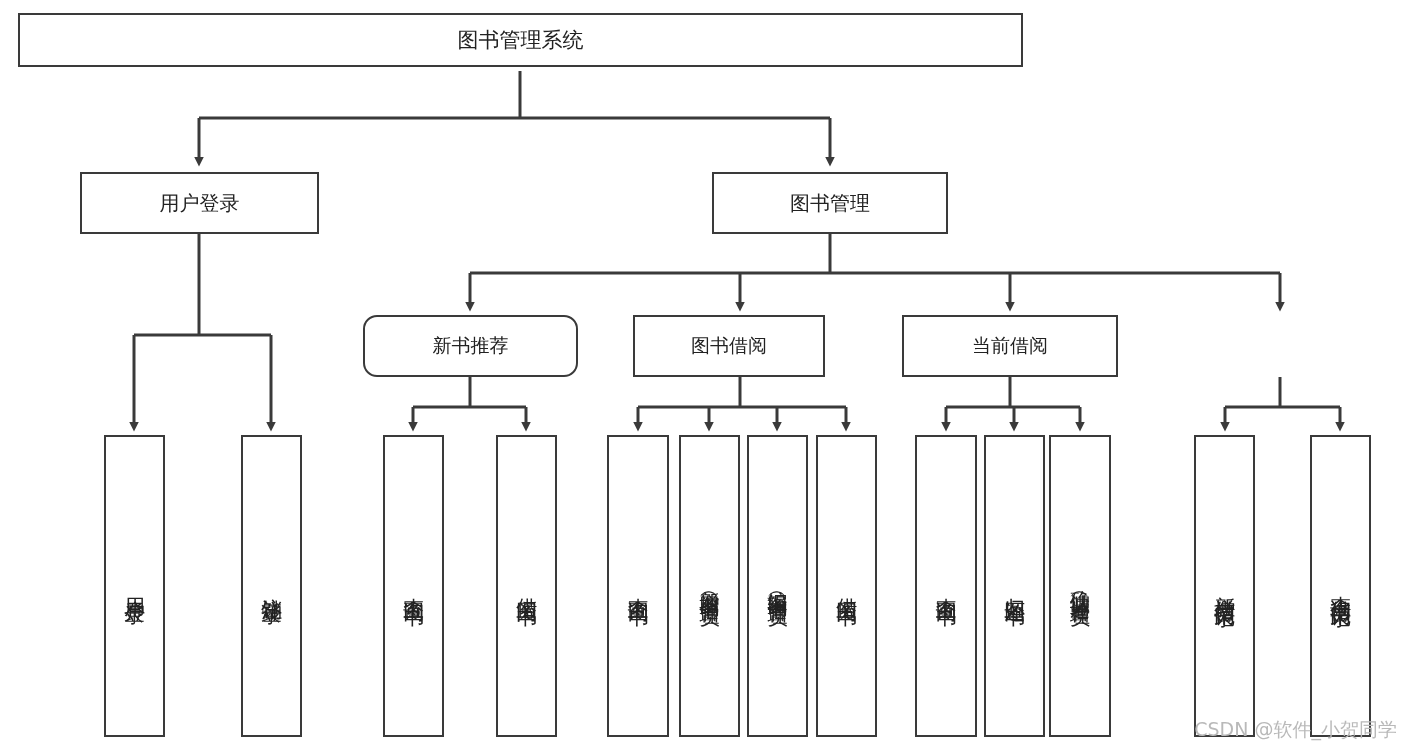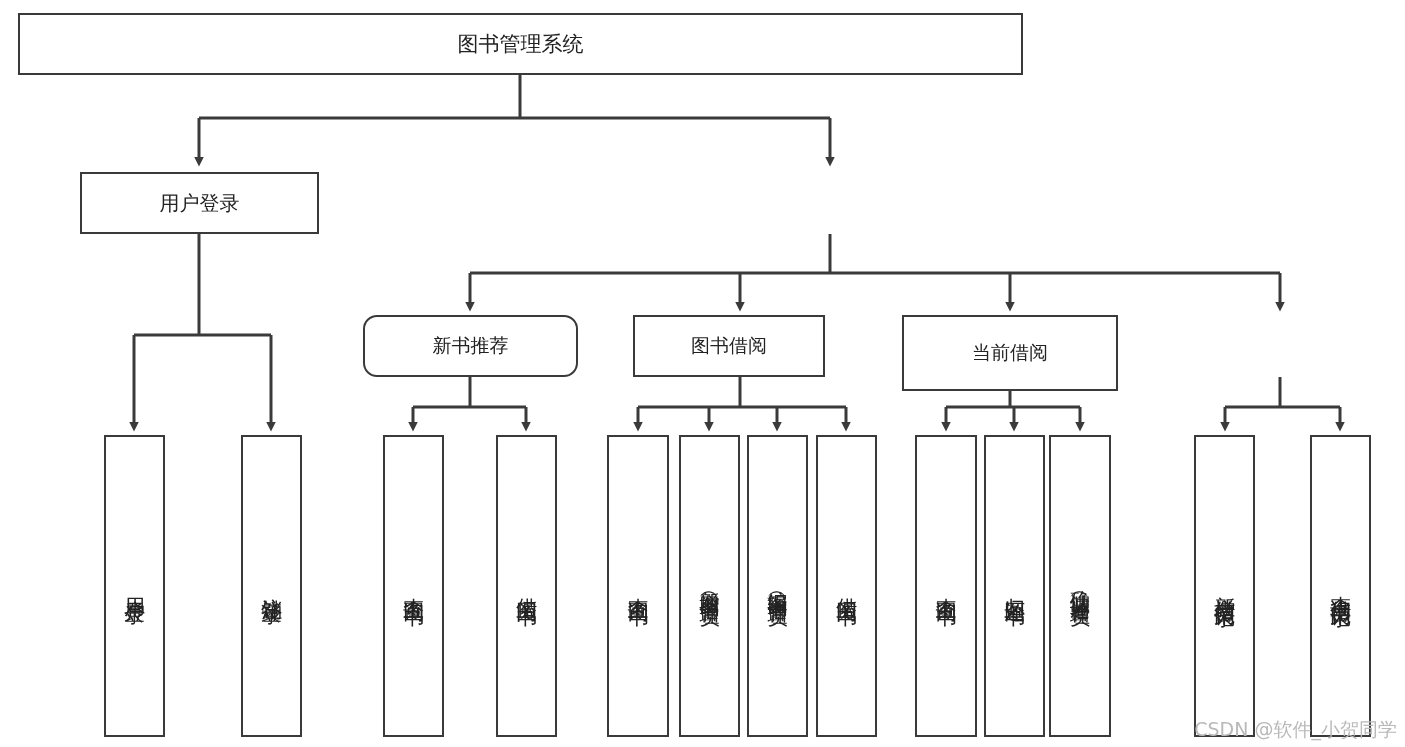--- a/index.html
+++ b/index.html
@@ -122,35 +122,38 @@
       <path d="M1014,407 L1014,423" marker-end="url(#arrow)"></path>
       <path d="M1080,407 L1080,423" marker-end="url(#arrow)"></path>
 
       <path d="M1280,377 L1280,407"></path>
       <path d="M1225,407 L1340,407"></path>
       <path d="M1225,407 L1225,423" marker-end="url(#arrow)"></path>
       <path d="M1340,407 L1340,423" marker-end="url(#arrow)"></path>
     </g>
   </svg>
 
-  <div class="node root" style="left:18px; top:13px; width:1005px; height:62px;">
+  <div class="node root" style="left:18px; top:13px; width:1005px; height:54px;">
     <span class="lbl">图书管理系统</span>
   </div>
 
   <div class="node lvl1" style="left:80px; top:172px; width:239px; height:62px;">
     <span class="lbl">用户登录</span>
   </div>
+  <div class="node lvl1" style="left:712px; top:172px; width:236px; height:62px;">
+    <span class="lbl">图书管理</span>
+  </div>
 
   <div class="node lvl2" style="left:363px; top:315px; width:215px; height:62px;border-radius:14px;">
     <span class="lbl">新书推荐</span>
   </div>
   <div class="node lvl2" style="left:633px; top:315px; width:192px; height:62px;">
     <span class="lbl">图书借阅</span>
   </div>
-  <div class="node lvl2" style="left:902px; top:315px; width:216px; height:76px;">
+  <div class="node lvl2" style="left:902px; top:315px; width:216px; height:62px;">
     <span class="lbl">当前借阅</span>
   </div>
 
   <div class="node leaf" style="left:104px; top:435px; width:61px; height:302px;">
     <span class="lbl">用户登录</span>
   </div>
   <div class="node leaf" style="left:241px; top:435px; width:61px; height:302px;">
     <span class="lbl">注销登录</span>
   </div>
 

